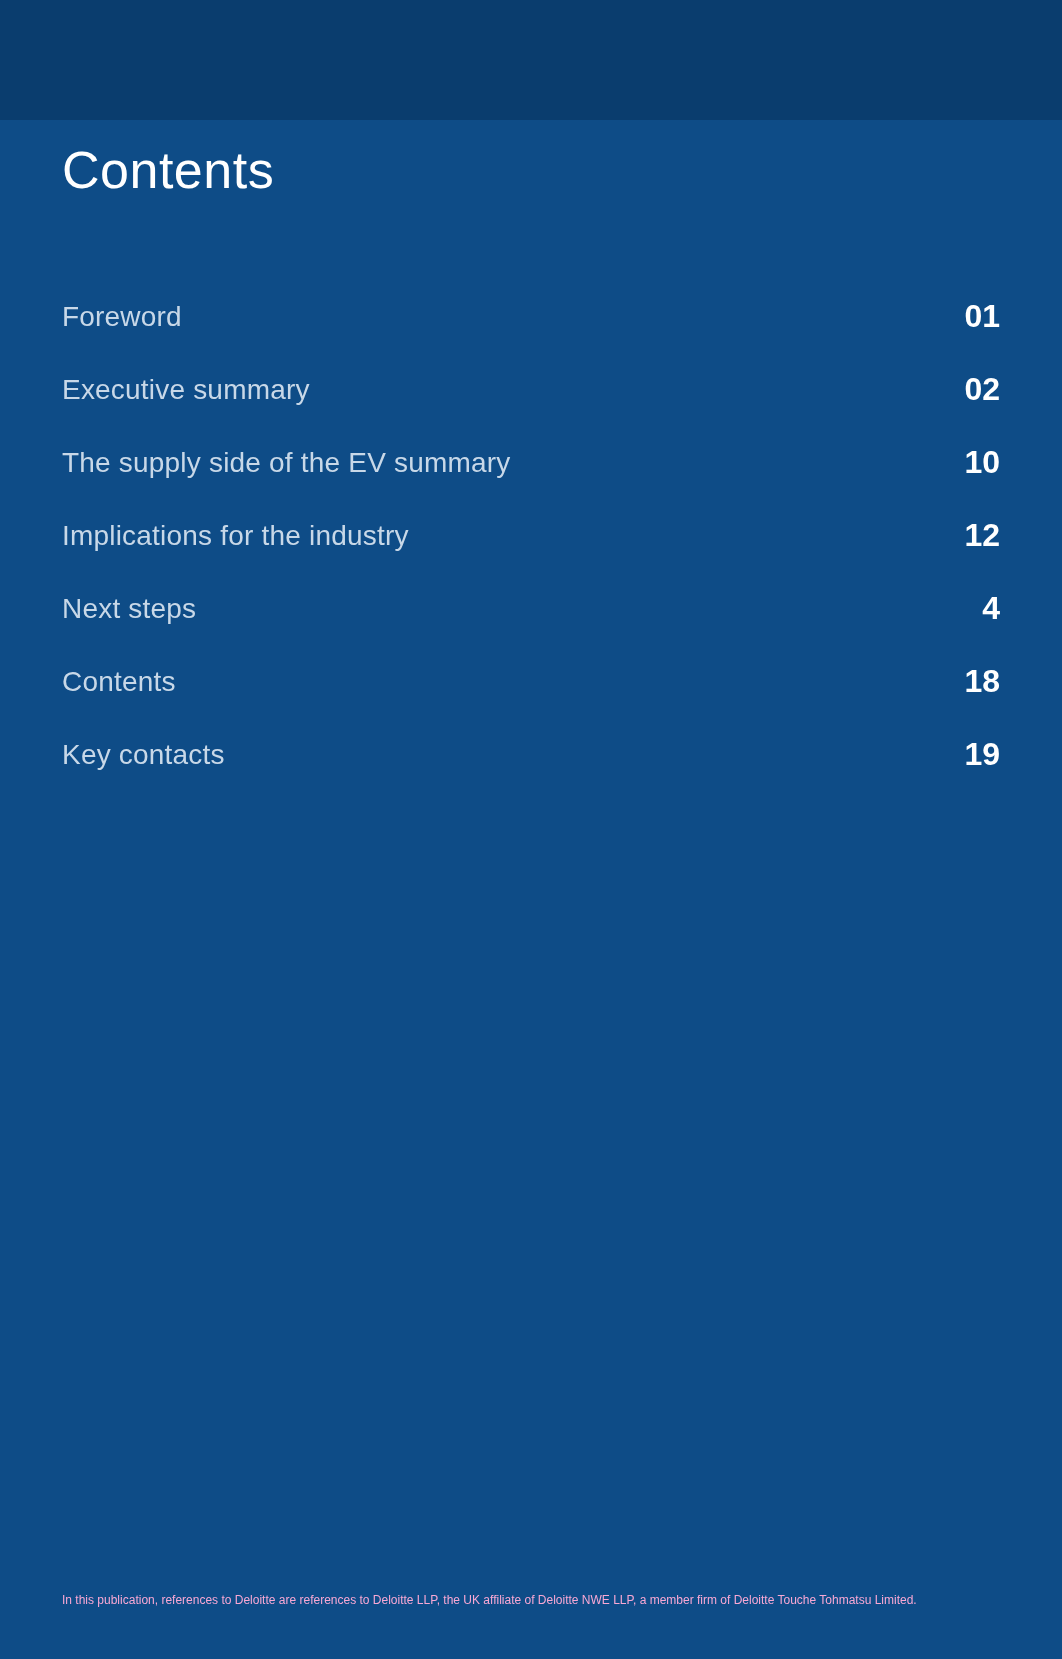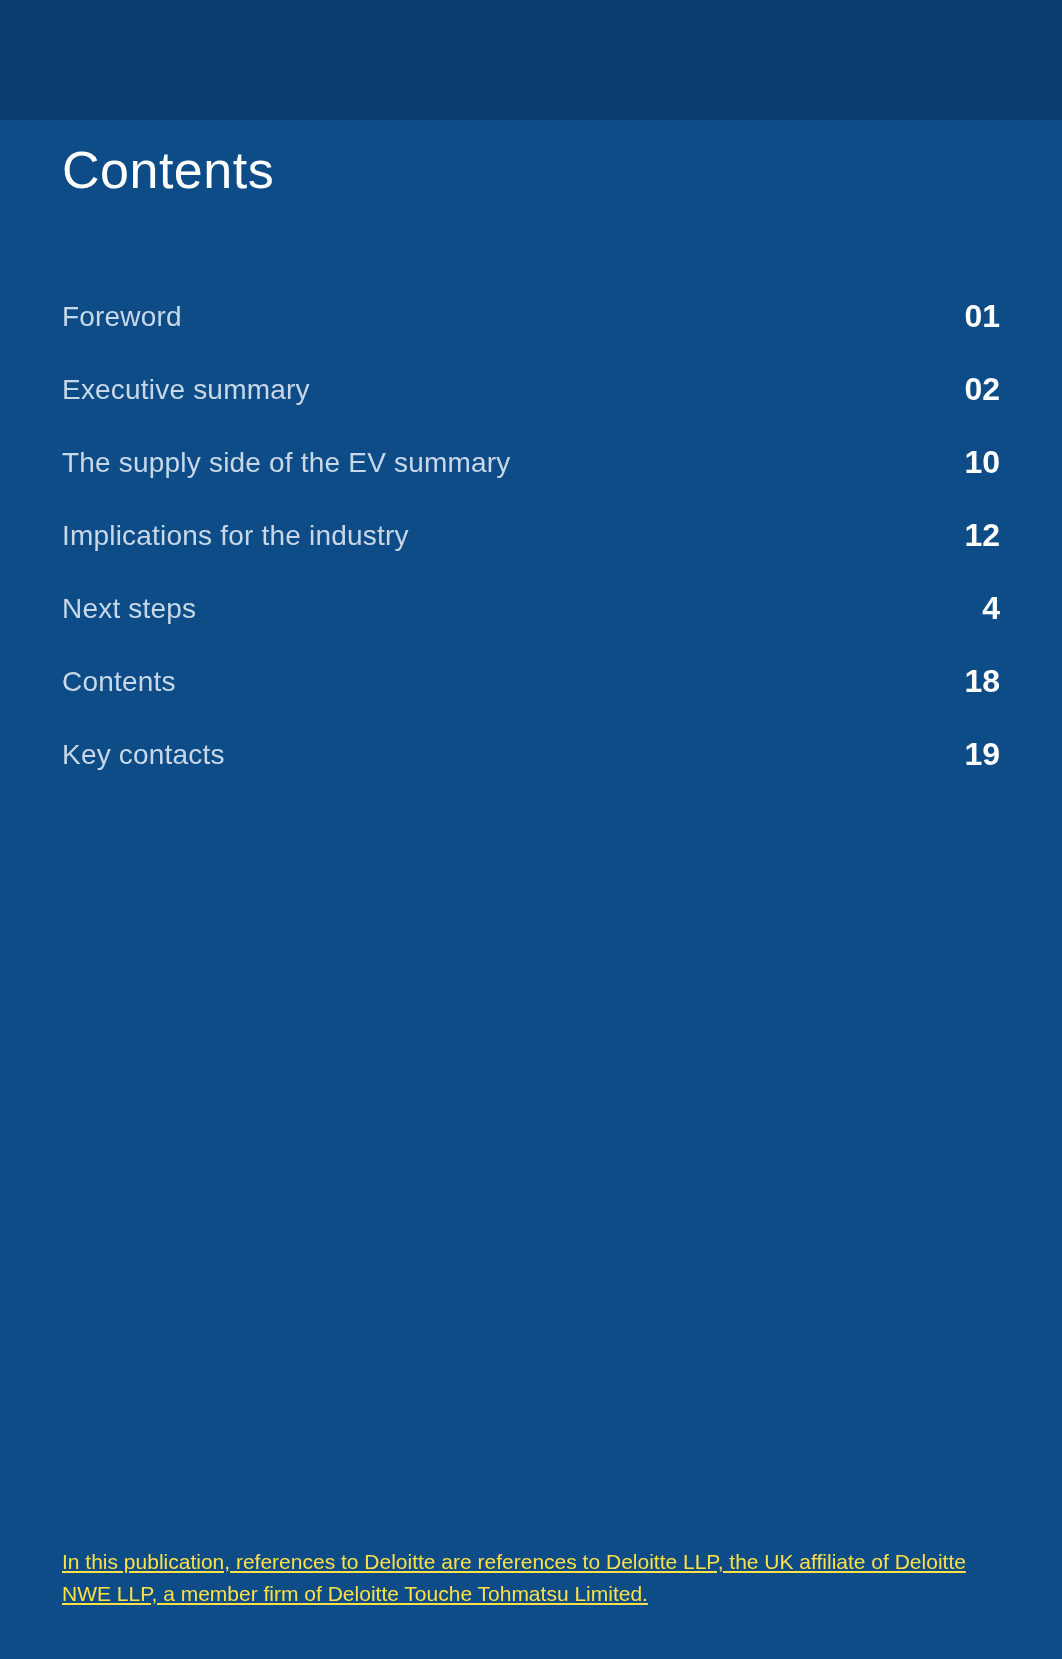--- a/index.html
+++ b/index.html
@@ -75,25 +75,24 @@
       color: #ffffff;
       min-width: 60px;
       text-align: right;
     }
 
     .footer-text {
       position: absolute;
       bottom: 50px;
       left: 62px;
       right: 62px;
-      font-size: 21px;
+      font-size: 12px;
       font-weight: 300;
-      color: #fde047;
+      color: #f9a8d4;
       line-height: 1.5;
-      text-decoration: underline;
     }
   </style>
 </head>
 <body>
 
 <div class="page">
   <div class="top-band"></div>
 
   <div class="content-area">
     <h1 class="title">Contents</h1>

